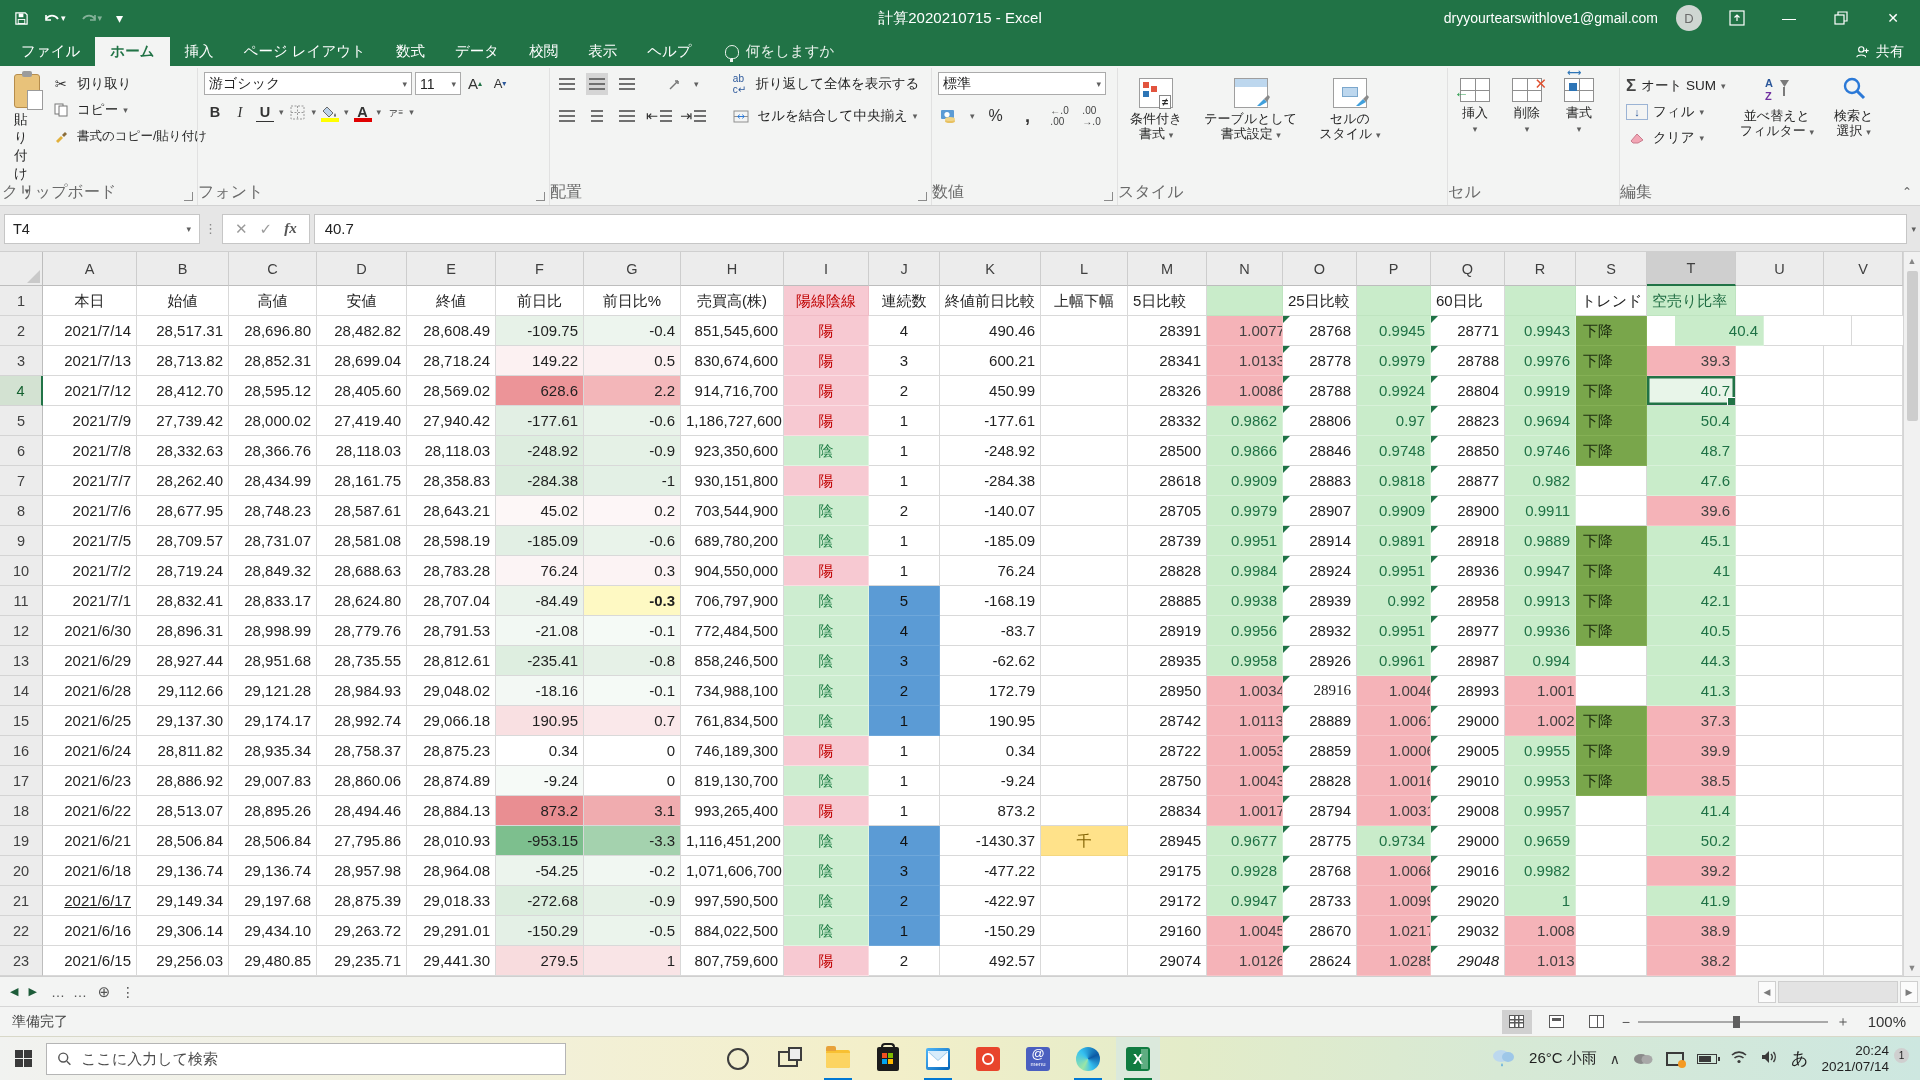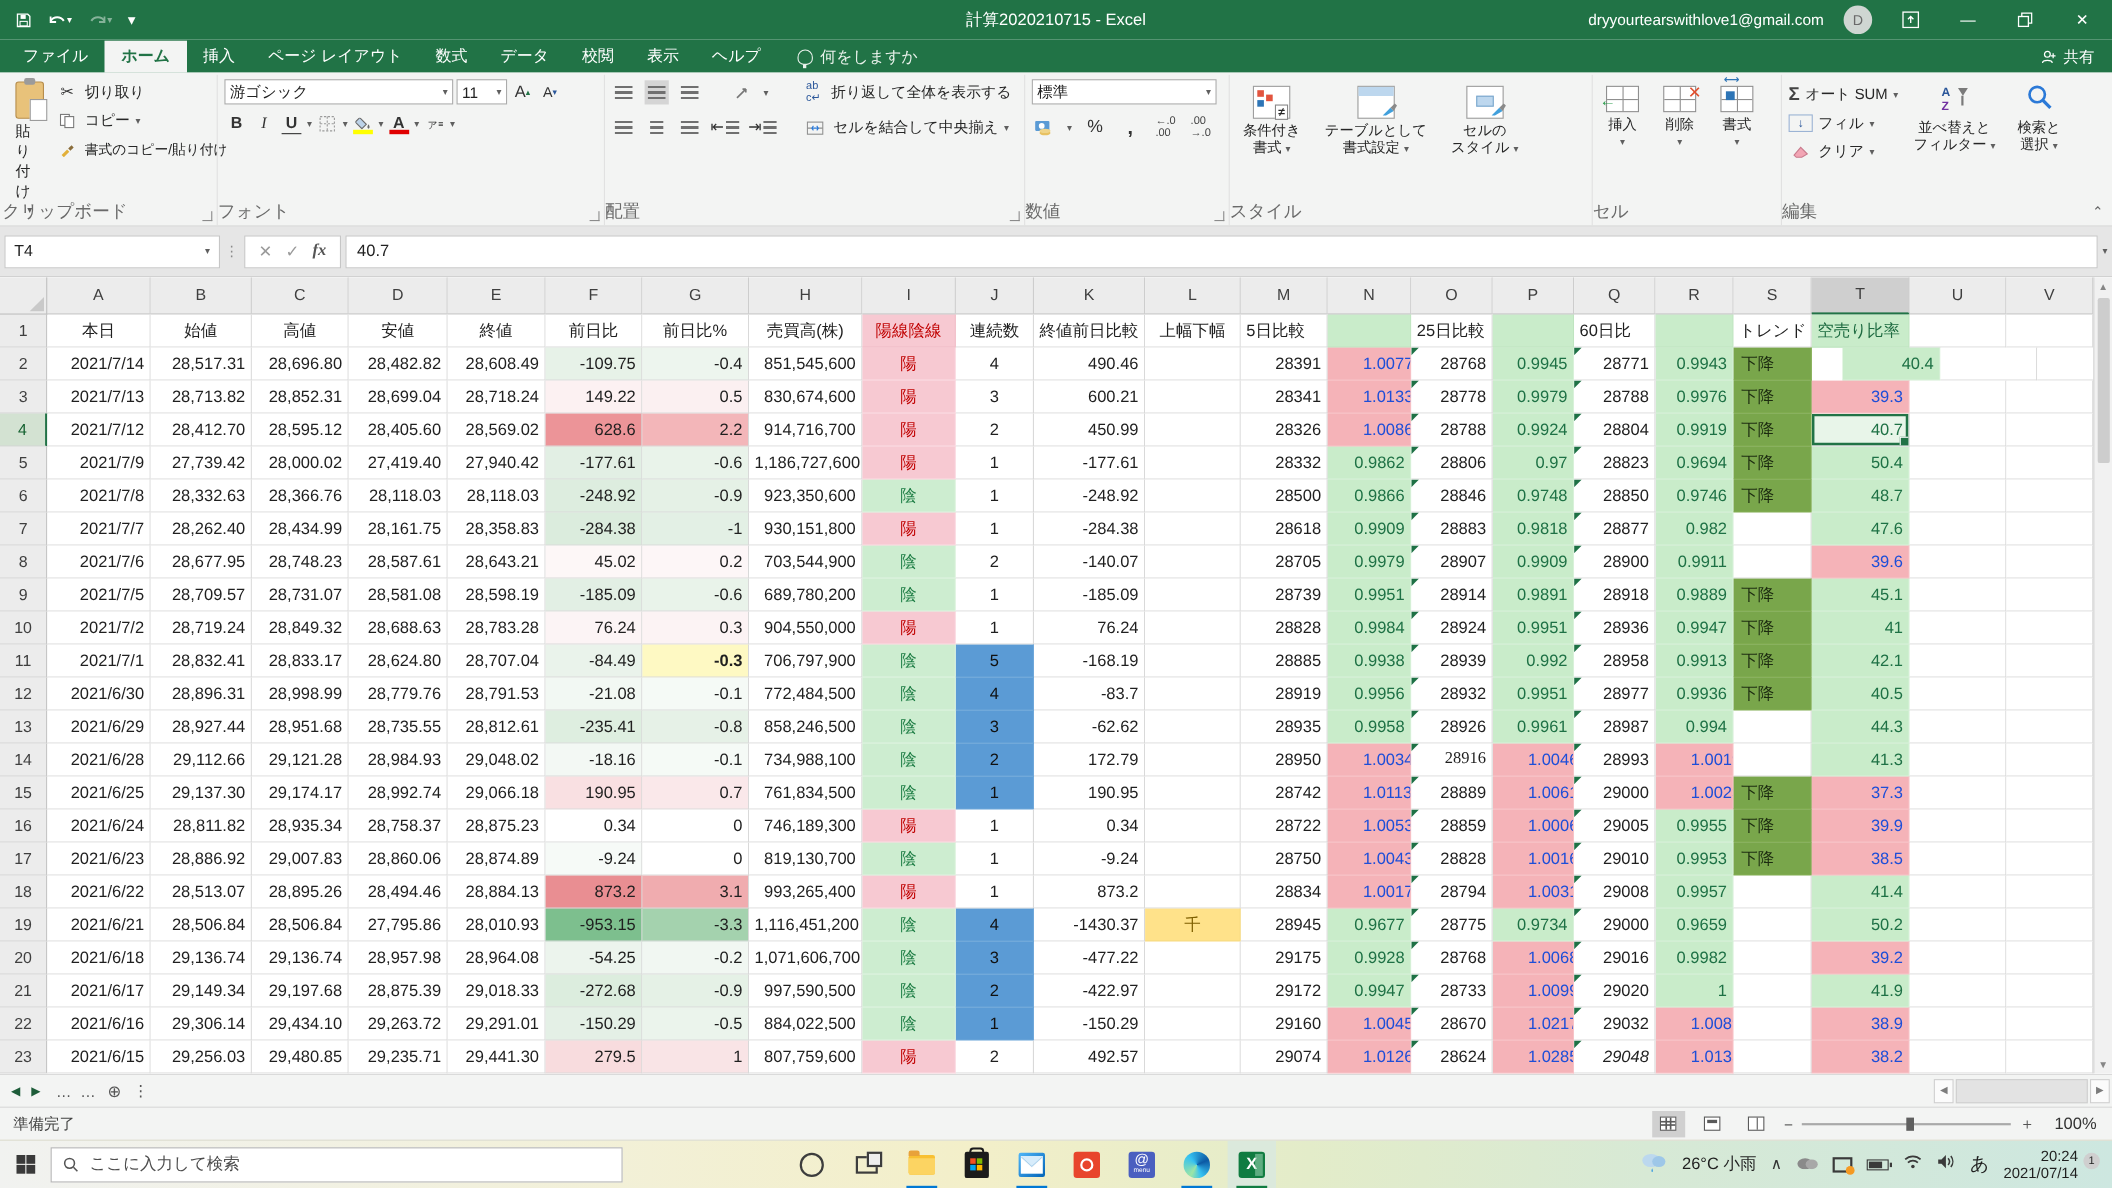--- a/index.html
+++ b/index.html
@@ -80,21 +80,21 @@
   .c { text-align:center; }
   .h { text-align:center; }
   .hl { text-align:left; }
   .hpink { text-align:center; background:#f7c9d2; color:#c00000; border-color:#f0bcc6; }
   .hgrn { background:#c9ecca; border-color:#bfe4c0; }
   .hT { text-align:left; background:#c9ecca; color:#1e6b41; border-color:#bfe4c0; }
   .yang { text-align:center; background:#f7c9d2; color:#c00000; border-color:#fbdde3; }
   .yin { text-align:center; background:#cdedd0; color:#1d7d44; border-color:#e0f4e2; }
   .jb { text-align:center; background:#5b9bd5; color:#111; border-color:#6ea7da; }
   .cg { background:#c9ecca; color:#1e7145; border-color:#d8f1d9; }
-  .cp { background:#f5b3b8; color:#1d4ed8; border-color:#f7c3c7;padding-left:32px; }
+  .cp { background:#f5b3b8; color:#404040; border-color:#f7c3c7;padding-left:32px; }
   .ly { text-align:center; background:#ffe28a; color:#7f6000; border-color:#f4d77f; }
   .sd { text-align:left; padding-left:7px; background:#79a64b; color:#1c2b10; border-color:#85b055; }
   .tri { position:relative; }
   .tri:before { content:""; position:absolute; top:0; left:0; border-top:7px solid #1e7145; border-right:7px solid transparent; }
   .sel { background:#e8f5e9; color:#1e7145; box-shadow:inset 0 0 0 2.5px #217346; position:relative; }
   .sel:after { content:""; position:absolute; right:-1px; bottom:-1px; width:7px; height:7px; background:#217346; border:1px solid #fff; }
 
   
   .vscroll { position:absolute; top:0; right:0; bottom:0; width:17px; background:#f1f1f1; border-left:1px solid #d5d5d5; display:flex; flex-direction:column; align-items:center; }
   .varrow { height:17px; width:17px; display:flex; align-items:center; justify-content:center; color:#868686; font-size:9px; }
@@ -1055,21 +1055,21 @@
             <div class="cell cp" style="width: 74px; flex-basis: 74px;">1.0068</div>
             <div class="cell tri" style="width: 74px; flex-basis: 74px;">29016</div>
             <div class="cell cg" style="width: 71px; flex-basis: 71px;">0.9982</div>
             <div class="cell" style="width: 71px; flex-basis: 71px;"></div>
             <div class="cell cp" style="width: 89px; flex-basis: 89px;">39.2</div>
             <div class="cell" style="width: 88px; flex-basis: 88px;"></div>
             <div class="cell" style="width: 79px; flex-basis: 79px;"></div>
           </div>
           <div class="grow">
             <div class="rh">21</div>
-            <div class="cell" style="width: 94px; flex-basis: 94px;">2021/6/17</div>
+            <div class="cell" style="width: 94px; flex-basis: 94px; text-decoration: underline;">2021/6/17</div>
             <div class="cell" style="width: 92px; flex-basis: 92px;">29,149.34</div>
             <div class="cell" style="width: 88px; flex-basis: 88px;">29,197.68</div>
             <div class="cell" style="width: 90px; flex-basis: 90px;">28,875.39</div>
             <div class="cell" style="width: 89px; flex-basis: 89px;">29,018.33</div>
             <div class="cell" style="width: 88px; flex-basis: 88px; background: rgb(220, 237, 222);">-272.68</div>
             <div class="cell" style="width: 97px; flex-basis: 97px; background: rgb(229, 241, 230);">-0.9</div>
             <div class="cell" style="width: 103px; flex-basis: 103px;">997,590,500</div>
             <div class="cell yin" style="width: 85px; flex-basis: 85px;">陰</div>
             <div class="cell jb" style="width: 71px; flex-basis: 71px;">2</div>
             <div class="cell" style="width: 101px; flex-basis: 101px;">-422.97</div>

